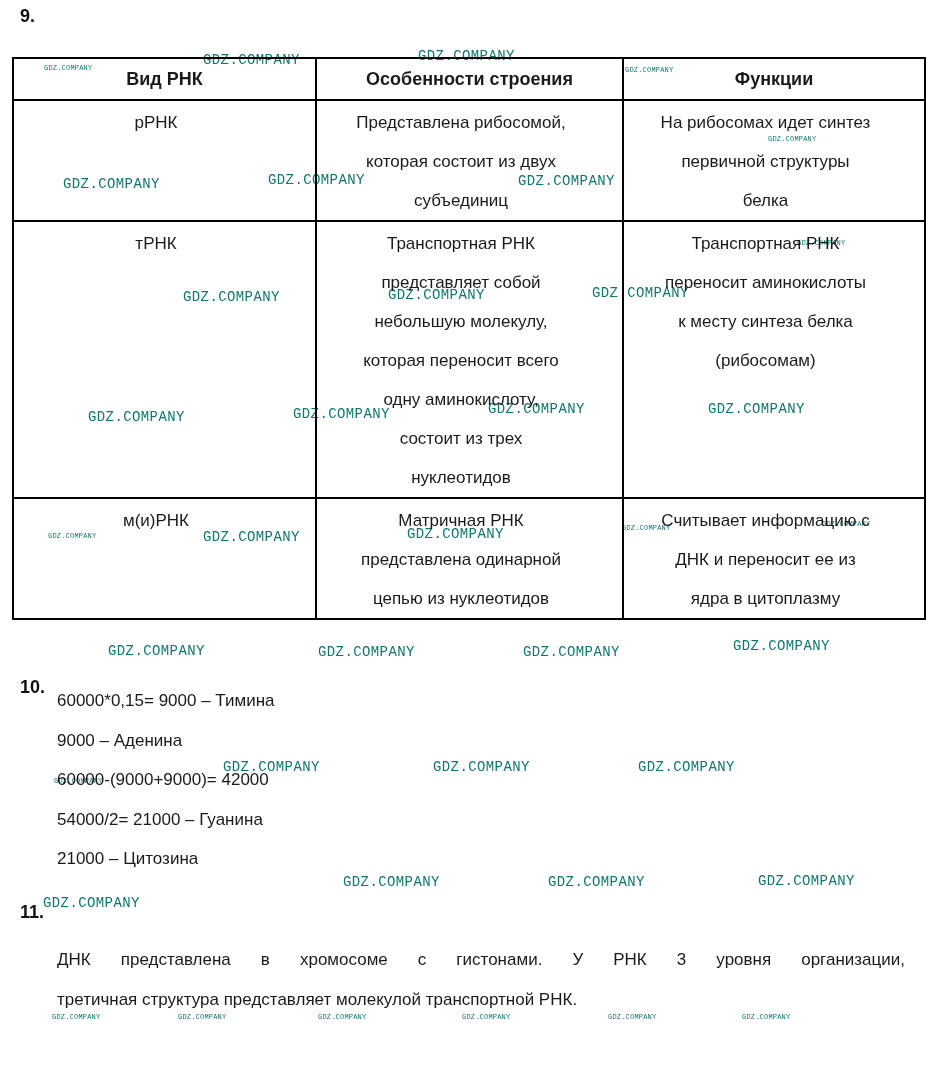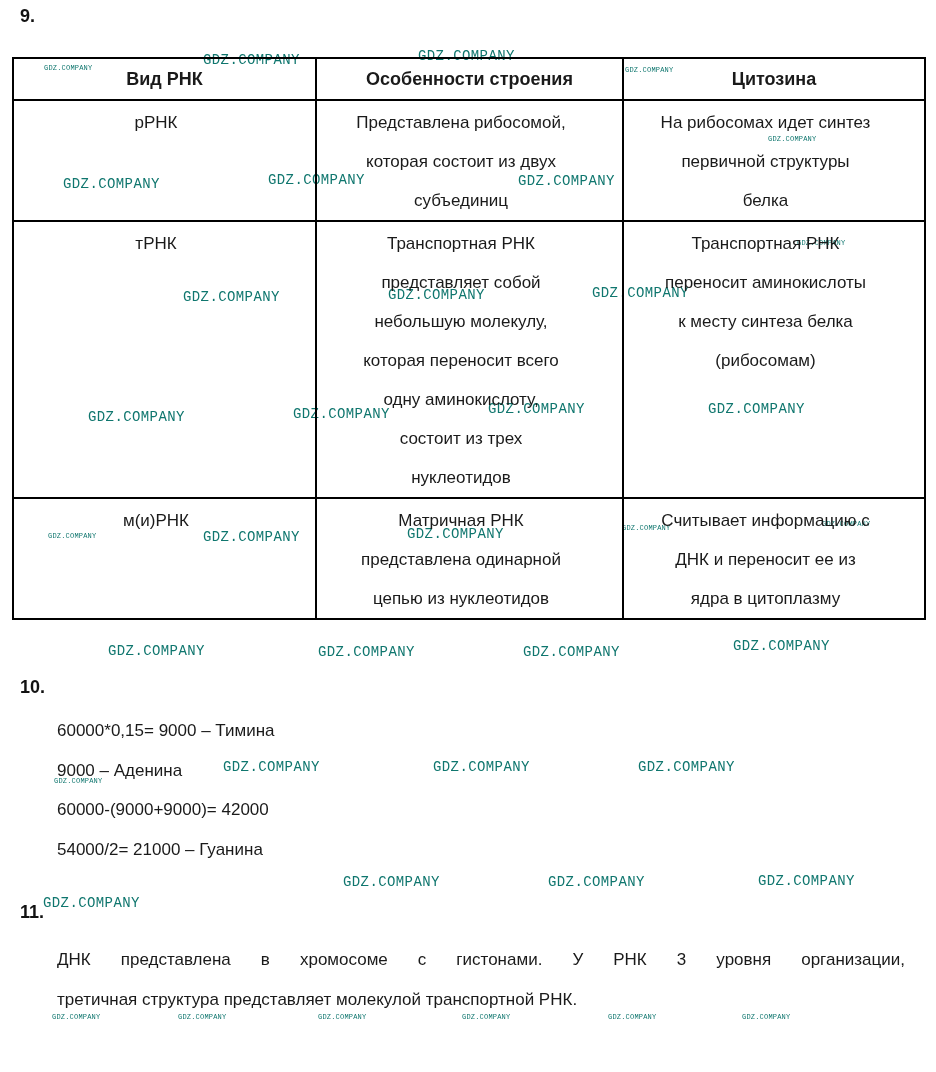--- a/index.html
+++ b/index.html
@@ -64,21 +64,21 @@
   }
   .row-1 td { height: 118px; }
   .row-2 td { height: 277px; }
   .row-3 td { height: 102px; }
   .cell-text { white-space: pre-line; }
   
   .calc-lines {
     position: absolute;
     z-index: 2;
     left: 57px;
-    top: 711px;
+    top: 681px;
     font-size: 17px;
   }
   .calc-line { line-height: 39.5px; white-space: nowrap; }
   
   .answer-text {
     position: absolute;
     z-index: 2;
     left: 57px;
     top: 940px;
     width: 848px;
@@ -145,21 +145,21 @@
   <table class="rna-table">
     <colgroup>
       <col style="width:303px">
       <col style="width:307px">
       <col style="width:302px">
     </colgroup>
     <thead>
       <tr>
         <th>Вид РНК</th>
         <th>Особенности строения</th>
-        <th>Цитозина</th>
+        <th>Функции</th>
       </tr>
     </thead>
     <tbody>
       <tr class="row-1">
         <td>
             <div class="cell-text">рРНК</div>
           </td>
         <td>
             <div class="cell-text">Представлена рибосомой,
 которая состоит из двух
@@ -208,20 +208,21 @@
       </tr>
     </tbody>
   </table>
 
   <div class="sec-num" style="left:20px;top:677px">10.</div>
   <div class="calc-lines">
     <div class="calc-line">60000*0,15= 9000 – Тимина</div>
     <div class="calc-line">9000 – Аденина</div>
     <div class="calc-line">60000-(9000+9000)= 42000</div>
     <div class="calc-line">54000/2= 21000 – Гуанина</div>
+    <div class="calc-line">21000 – Цитозина</div>
   </div>
 
   <div class="sec-num" style="left:20px;top:902px">11.</div>
   <div class="answer-text">
     <div class="answer-line just">ДНК представлена в хромосоме с гистонами. У РНК 3 уровня организации,</div>
     <div class="answer-line last">третичная структура представляет молекулой транспортной РНК.</div>
   </div>
 
 </div>
 

